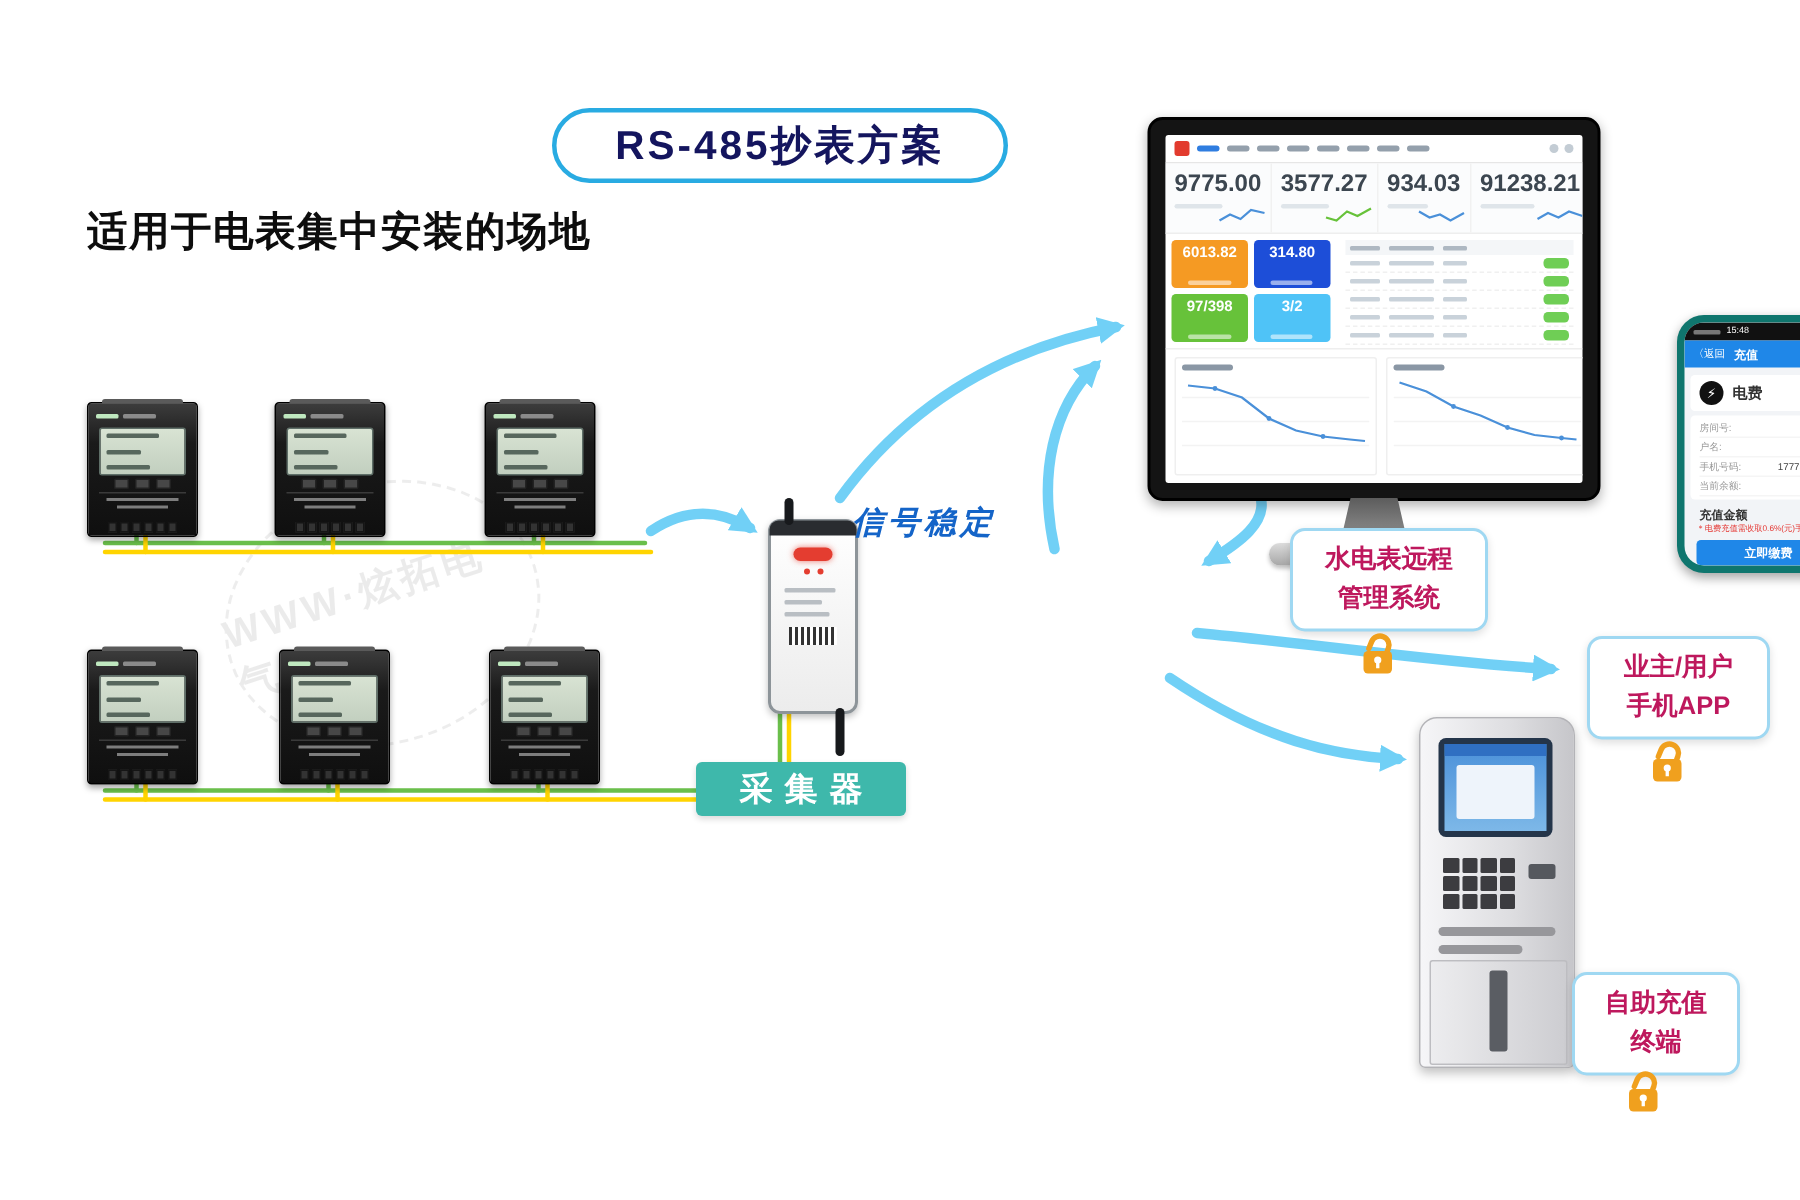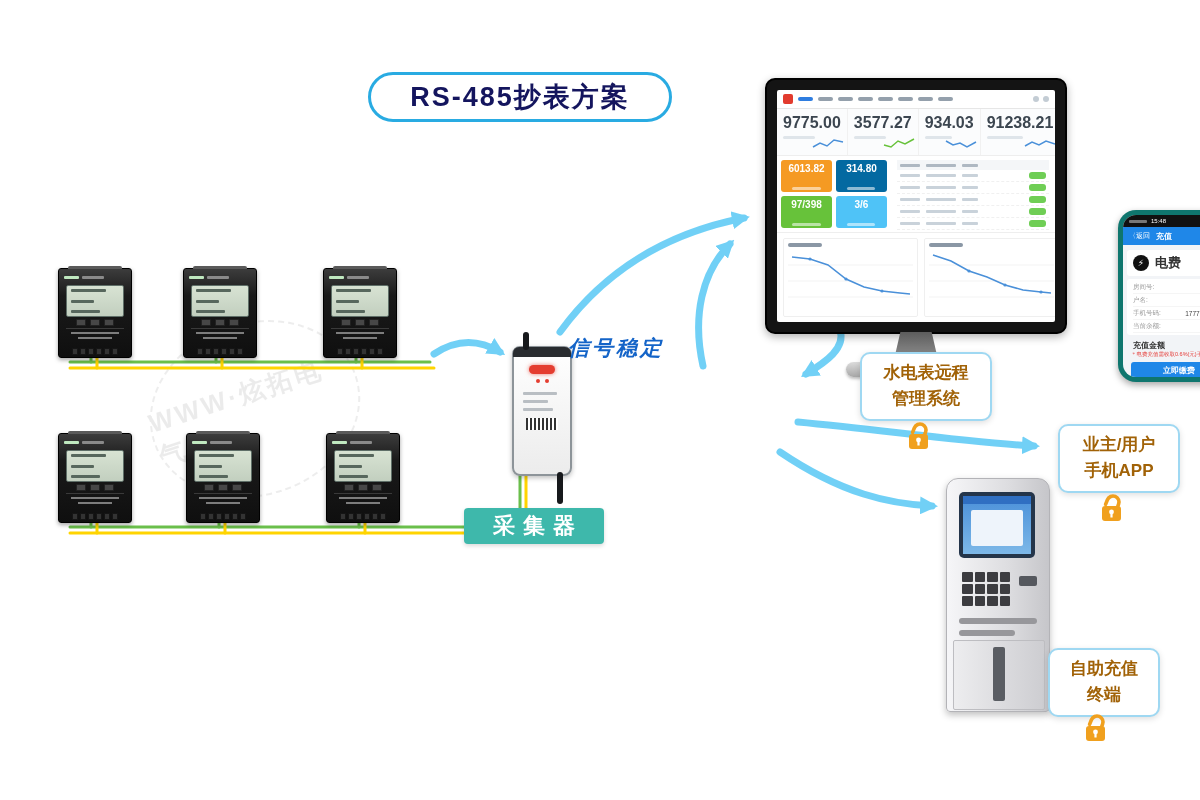--- a/index.html
+++ b/index.html
@@ -78,21 +78,21 @@
   .db-stats{display:flex;height:46px;border-bottom:1px solid #eee;background:#fbfcfd;flex:none;}
   .stat{flex:1;padding:5px 6px;position:relative;border-right:1px solid #f1f1f1;}
   .stat-val{font-size:16px;font-weight:bold;color:#3c4650;}
   .stat-sub{width:55%;height:3px;background:#dfe5ea;border-radius:2px;margin-top:4px;}
   .stat svg{position:absolute;right:3px;bottom:4px;}
   .db-mid{display:flex;height:76px;border-bottom:1px solid #eee;flex:none;}
   .db-left{width:41%;display:grid;grid-template-columns:1fr 1fr;gap:4px;padding:4px;box-sizing:border-box;}
   .card{border-radius:3px;color:#fff;display:flex;flex-direction:column;align-items:center;justify-content:center;gap:13px;}
   .card .v{font-size:10px;font-weight:bold;}
   .card i{width:55%;height:3px;background:rgba(255,255,255,.55);border-radius:2px;}
-  .card.orange{background:#f59a23;} .card.blue{background:#0369a1;}
+  .card.orange{background:#f59a23;} .card.blue{background:#1d4ed8;}
   .card.green{background:#67c23a;} .card.teal{background:#4fc3f7;}
   .db-right{flex:1;padding:4px 6px;}
   .tbl-head{display:flex;gap:6px;align-items:center;height:10px;background:#f4f6f8;padding:0 3px;}
   .tbl-head i{height:3px;background:#aeb8c2;border-radius:1px;}
   .tbl-row{display:flex;gap:6px;align-items:center;height:11px;border-bottom:1px dashed #f0f0f0;padding:0 3px;}
   .tbl-row i{height:3px;background:#c9d2da;border-radius:1px;}
   .iw1{width:20px;} .iw2{width:30px;} .iw3{width:16px;}
   .badge{width:17px;height:7px;background:#6fce55;border-radius:3px;margin-left:auto;}
   .db-bottom{flex:1;display:flex;gap:6px;padding:5px 6px;}
   .chartbox{flex:1;border:1px solid #efefef;border-radius:2px;position:relative;padding:4px;}
@@ -104,21 +104,21 @@
   .p-screen{width:100%;height:100%;background:#f2f4f7;border-radius:13px;overflow:hidden;display:flex;flex-direction:column;}
   .p-status{height:12px;background:#111;color:#fff;display:flex;align-items:center;gap:4px;padding:0 6px;flex:none;}
   .p-status i{width:18px;height:3px;background:#777;border-radius:1px;}
   .p-status .t{font-size:6px;} .p-status .b{font-size:6px;margin-left:auto;}
   .p-batt{width:9px;height:5px;border:1px solid #bbb;border-radius:1px;background:linear-gradient(90deg,#6fce55 60%,transparent 60%);}
   .p-header{height:18px;background:#1f87e8;color:#fff;display:flex;align-items:center;gap:6px;padding:0 6px;flex:none;}
   .p-back{font-size:7px;} .p-title{font-size:8px;font-weight:bold;}
   .p-item{display:flex;align-items:center;gap:6px;background:#fff;margin:5px 4px 3px;border-radius:3px;padding:4px 6px;flex:none;}
   .p-icon{width:16px;height:16px;background:#111;border-radius:50%;color:#fff;font-size:9px;display:flex;
     align-items:center;justify-content:center;flex:none;}
-  .p-item-label{font-size:13px;font-weight:bold;color:#333;}
+  .p-item-label{font-size:10px;font-weight:bold;color:#333;}
   .p-fields{background:#fff;margin:0 4px;border-radius:3px;padding:2px 6px;flex:none;}
   .p-row{display:flex;justify-content:space-between;align-items:center;height:12px;border-bottom:1px solid #f5f5f5;}
   .p-row .l{font-size:6.5px;color:#999;} .p-row .v{font-size:6.5px;color:#444;}
   .p-amount{display:flex;justify-content:space-between;align-items:center;padding:5px 10px 0;flex:none;}
   .p-amount .l{font-size:8px;font-weight:bold;color:#333;} .p-amount .v{font-size:9px;font-weight:bold;color:#1f87e8;}
   .p-note{margin-top:auto;padding:0 8px 2px;font-size:5.5px;color:#e53935;flex:none;}
   .p-btn{margin:2px 8px 8px;height:17px;background:#1f87e8;color:#fff;border-radius:3px;font-size:8px;font-weight:bold;
     display:flex;align-items:center;justify-content:center;flex:none;}
 
   
@@ -132,21 +132,21 @@
   .k-keys{position:absolute;left:16px;top:94px;width:48px;height:34px;display:grid;grid-template-columns:repeat(4,1fr);gap:2px;}
   .k-keys i{background:#3c3c40;border-radius:1px;}
   .k-side-slot{position:absolute;right:13px;top:98px;width:18px;height:10px;background:#55585e;border-radius:2px;}
   .k-slot{position:absolute;left:13px;height:6px;background:#97979b;border-radius:3px;}
   .k-slot.s1{top:140px;width:78px;} .k-slot.s2{top:152px;width:56px;}
   .k-base{position:absolute;left:7px;bottom:2px;width:90px;height:68px;background:linear-gradient(90deg,#ededef,#cdcdd1);
     border:1px solid #bdbdc1;border-radius:2px;}
   .k-groove{position:absolute;left:50%;top:6px;transform:translateX(-50%);width:12px;height:54px;background:#5a5d63;border-radius:2px;}
 
   
-  .tag-box{background:#fff;border:2px solid #9fd8f2;border-radius:10px;color:#a16207;font-weight:bold;
+  .tag-box{background:#fff;border:2px solid #9fd8f2;border-radius:10px;color:#be185d;font-weight:bold;
     text-align:center;font-size:17px;line-height:1.55;padding:6px 8px;box-shadow:0 2px 6px rgba(0,0,0,.13);z-index:4;}
   .tag-system{left:860px;top:352px;width:112px;}
   .tag-app{left:1058px;top:424px;width:102px;}
   .tag-kiosk{left:1048px;top:648px;width:92px;}
   .padlock{z-index:5;}
   .pl-system{left:905px;top:420px;} .pl-app{left:1098px;top:492px;} .pl-kiosk{left:1082px;top:712px;}
 </style>
 </head>
 <body>
 
@@ -188,20 +188,21 @@
       <path d="M703 366 C692 316 702 272 730 244" marker-end="url(#ah)"></path>
       <path d="M840 330 C846 348 826 362 806 374" marker-end="url(#ah)"></path>
       <path d="M780 452 C842 494 890 504 932 506" marker-end="url(#ah)"></path>
       <path d="M798 422 C884 430 962 442 1034 446" marker-end="url(#ah)"></path>
     </g>
   </svg>
 
   <div class="abs title-badge">
     <span>RS-485抄表方案</span>
   </div>
+  <div class="abs subtitle">适用于电表集中安装的场地</div>
   <div class="abs signal">信号稳定</div>
 
   <div class="meter" style="left:58px;top:268px;">
     <div class="m-brand">
         <i></i>
         <b></b>
       </div>
     <div class="m-screen">
         <i class="w1"></i>
         <i class="w2"></i>
@@ -440,21 +441,21 @@
             </div>
           <div class="card blue">
               <span class="v">314.80</span>
               <i></i>
             </div>
           <div class="card green">
               <span class="v">97/398</span>
               <i></i>
             </div>
           <div class="card teal">
-              <span class="v">3/6</span>
+              <span class="v">3/2</span>
               <i></i>
             </div>
         </div>
         <div class="db-right">
           <div class="tbl-head">
               <i class="iw1"></i>
               <i class="iw2"></i>
               <i class="iw3"></i>
             </div>
           <div class="tbl-row">

